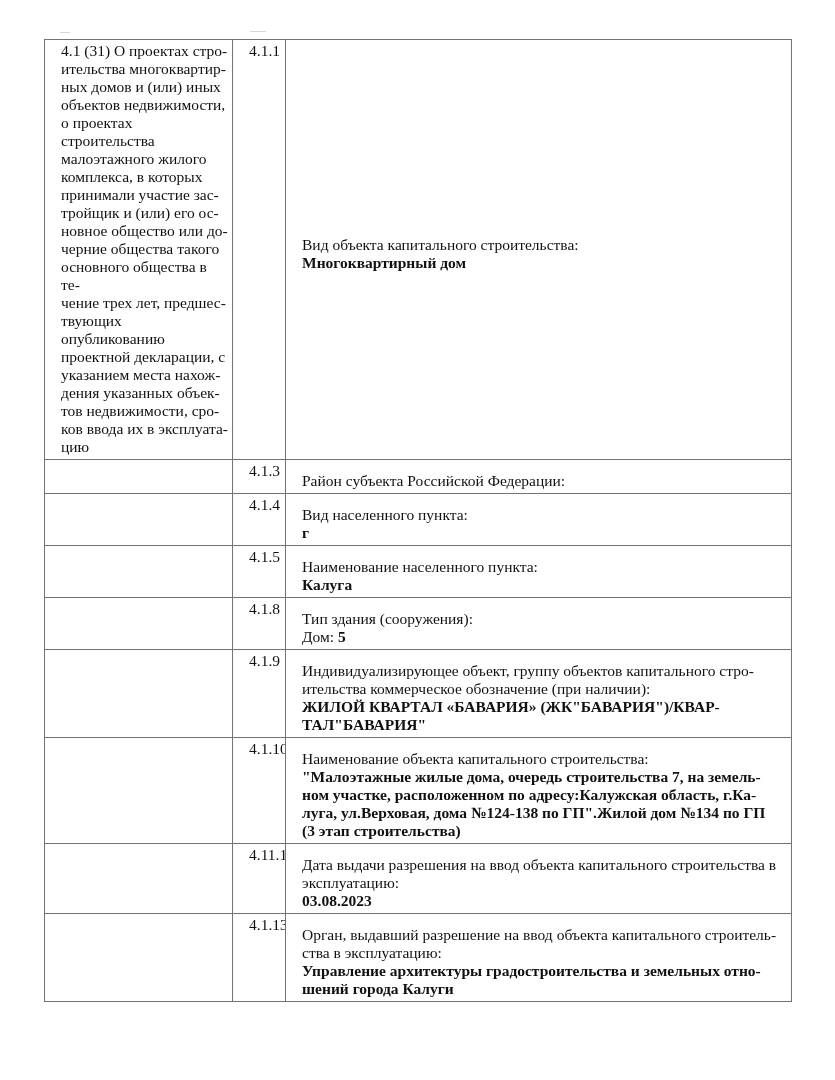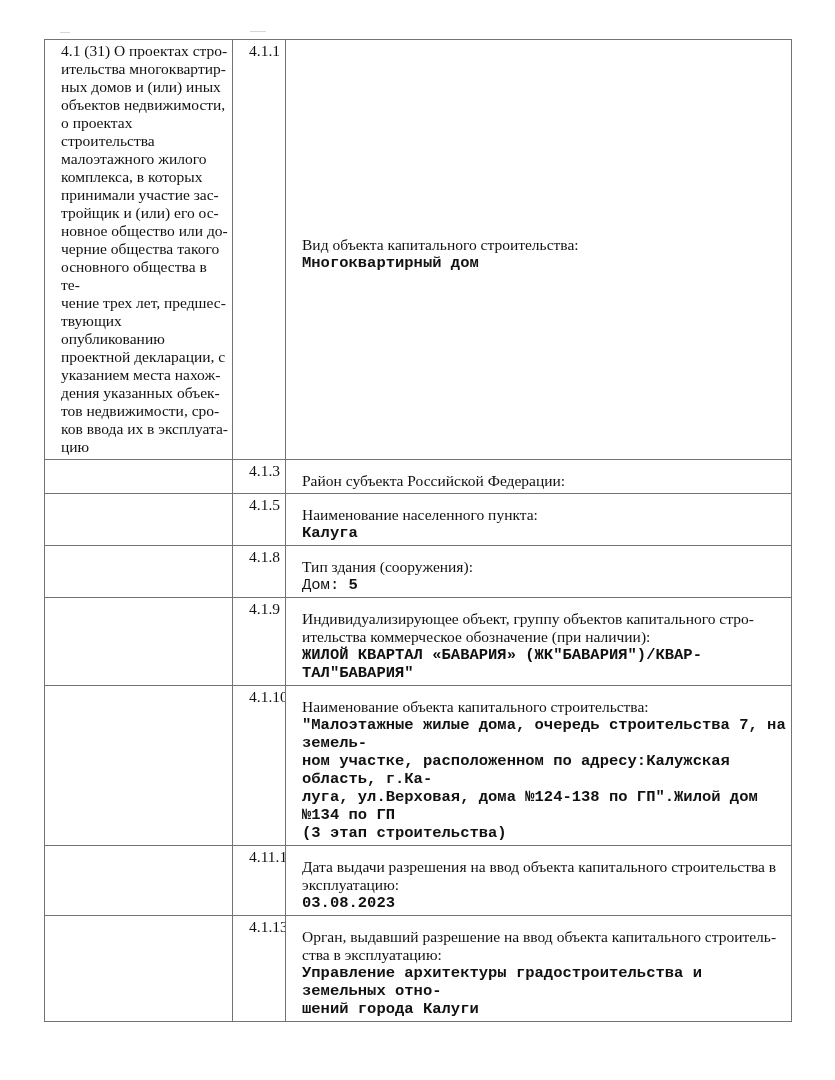--- a/index.html
+++ b/index.html
@@ -54,21 +54,20 @@
   }
   td.content.middle {
     vertical-align: middle;
   }
   .label {
     white-space: pre-line;
     margin-top: 10px;
   }
   .val-line {
     white-space: pre-line;
-    font-family: Liberation Mono, monospace;
   }
   .val {
     font-weight: bold;
     white-space: pre-line;
   }
   .noise {
     position: absolute;
     height: 1px;
     background: #d6d6d6;
   }
@@ -124,20 +123,30 @@
         <td></td>
         <td class="num">
           <span>4.1.3</span>
         </td>
         <td class="content">
           <div class="label">Район субъекта Российской Федерации:</div>
 
         </td>
       </tr>
 
+      <tr>
+        <td></td>
+        <td class="num">
+          <span>4.1.4</span>
+        </td>
+        <td class="content">
+          <div class="label">Вид населенного пункта:</div>
+          <div class="val-line hide-if-empty"><span class="val">г</span></div>
+        </td>
+      </tr>
 
       <tr>
         <td></td>
         <td class="num">
           <span>4.1.5</span>
         </td>
         <td class="content">
           <div class="label">Наименование населенного пункта:</div>
           <div class="val-line hide-if-empty"><span class="val">Калуга</span></div>
         </td>

